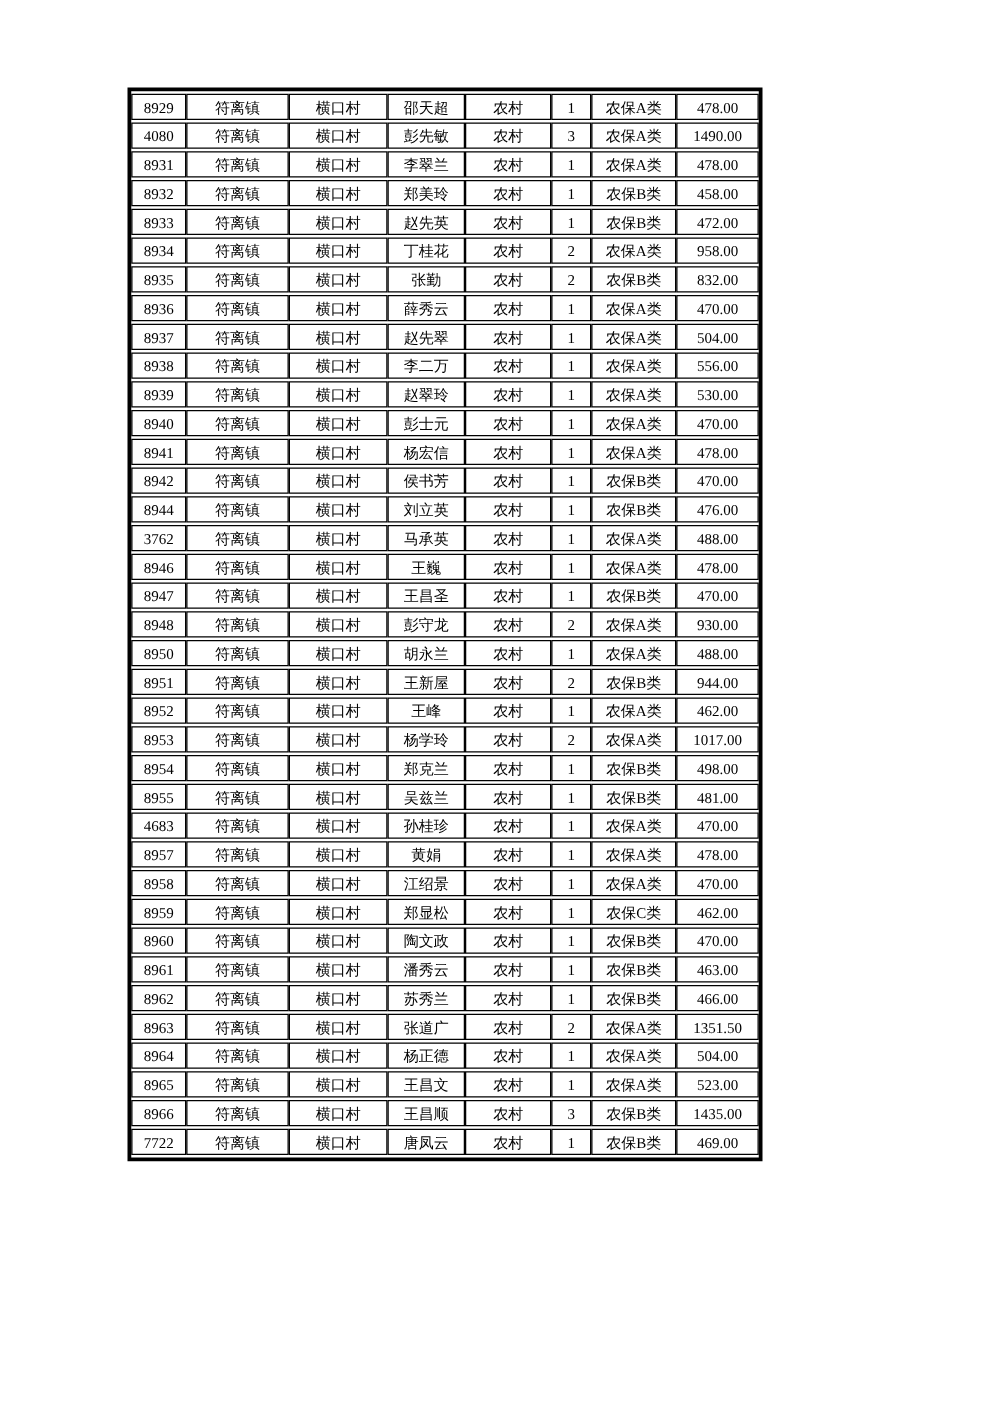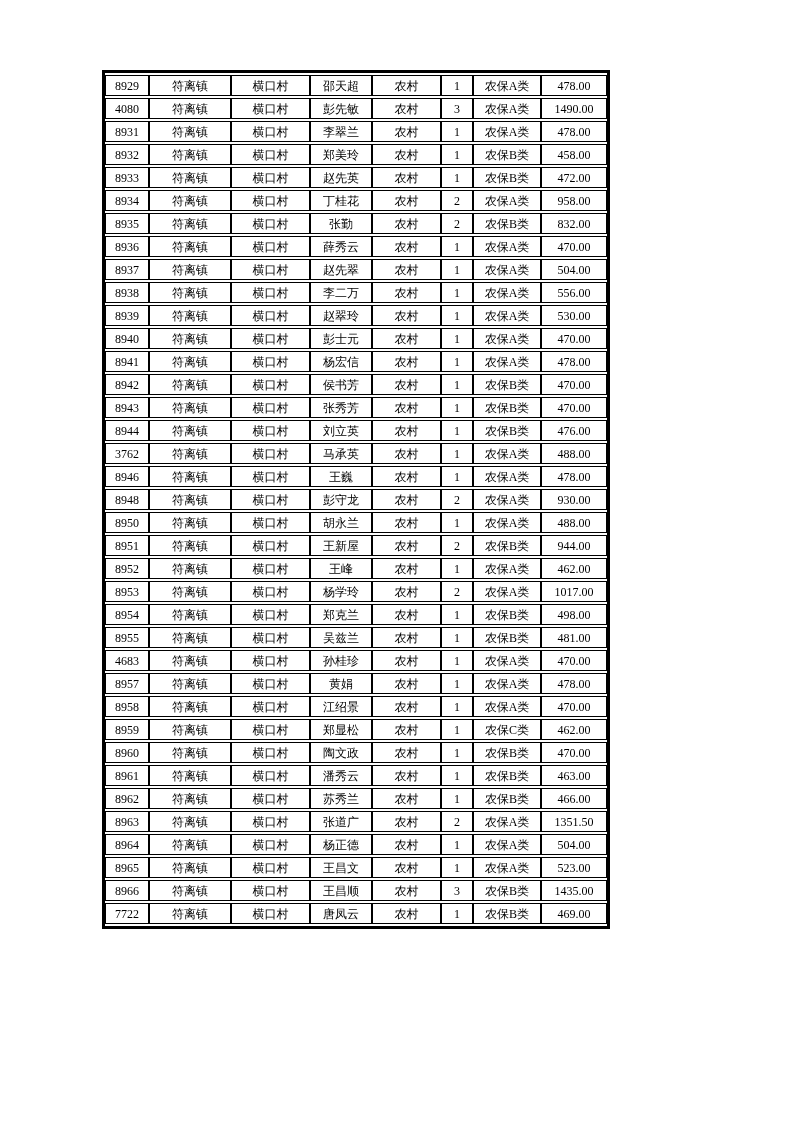--- a/index.html
+++ b/index.html
@@ -215,30 +215,20 @@
     <td>8942</td>
     <td>符离镇</td>
     <td>横口村</td>
     <td>侯书芳</td>
     <td>农村</td>
     <td>1</td>
     <td>农保B类</td>
     <td>470.00</td>
   </tr>
 
-  <tr>
-    <td>8943</td>
-    <td>符离镇</td>
-    <td>横口村</td>
-    <td>张秀芳</td>
-    <td>农村</td>
-    <td>1</td>
-    <td>农保B类</td>
-    <td>470.00</td>
-  </tr>
 
   <tr>
     <td>8944</td>
     <td>符离镇</td>
     <td>横口村</td>
     <td>刘立英</td>
     <td>农村</td>
     <td>1</td>
     <td>农保B类</td>
     <td>476.00</td>
@@ -259,20 +249,30 @@
     <td>8946</td>
     <td>符离镇</td>
     <td>横口村</td>
     <td>王巍</td>
     <td>农村</td>
     <td>1</td>
     <td>农保A类</td>
     <td>478.00</td>
   </tr>
 
+  <tr>
+    <td>8947</td>
+    <td>符离镇</td>
+    <td>横口村</td>
+    <td>王昌圣</td>
+    <td>农村</td>
+    <td>1</td>
+    <td>农保B类</td>
+    <td>470.00</td>
+  </tr>
 
   <tr>
     <td>8948</td>
     <td>符离镇</td>
     <td>横口村</td>
     <td>彭守龙</td>
     <td>农村</td>
     <td>2</td>
     <td>农保A类</td>
     <td>930.00</td>

